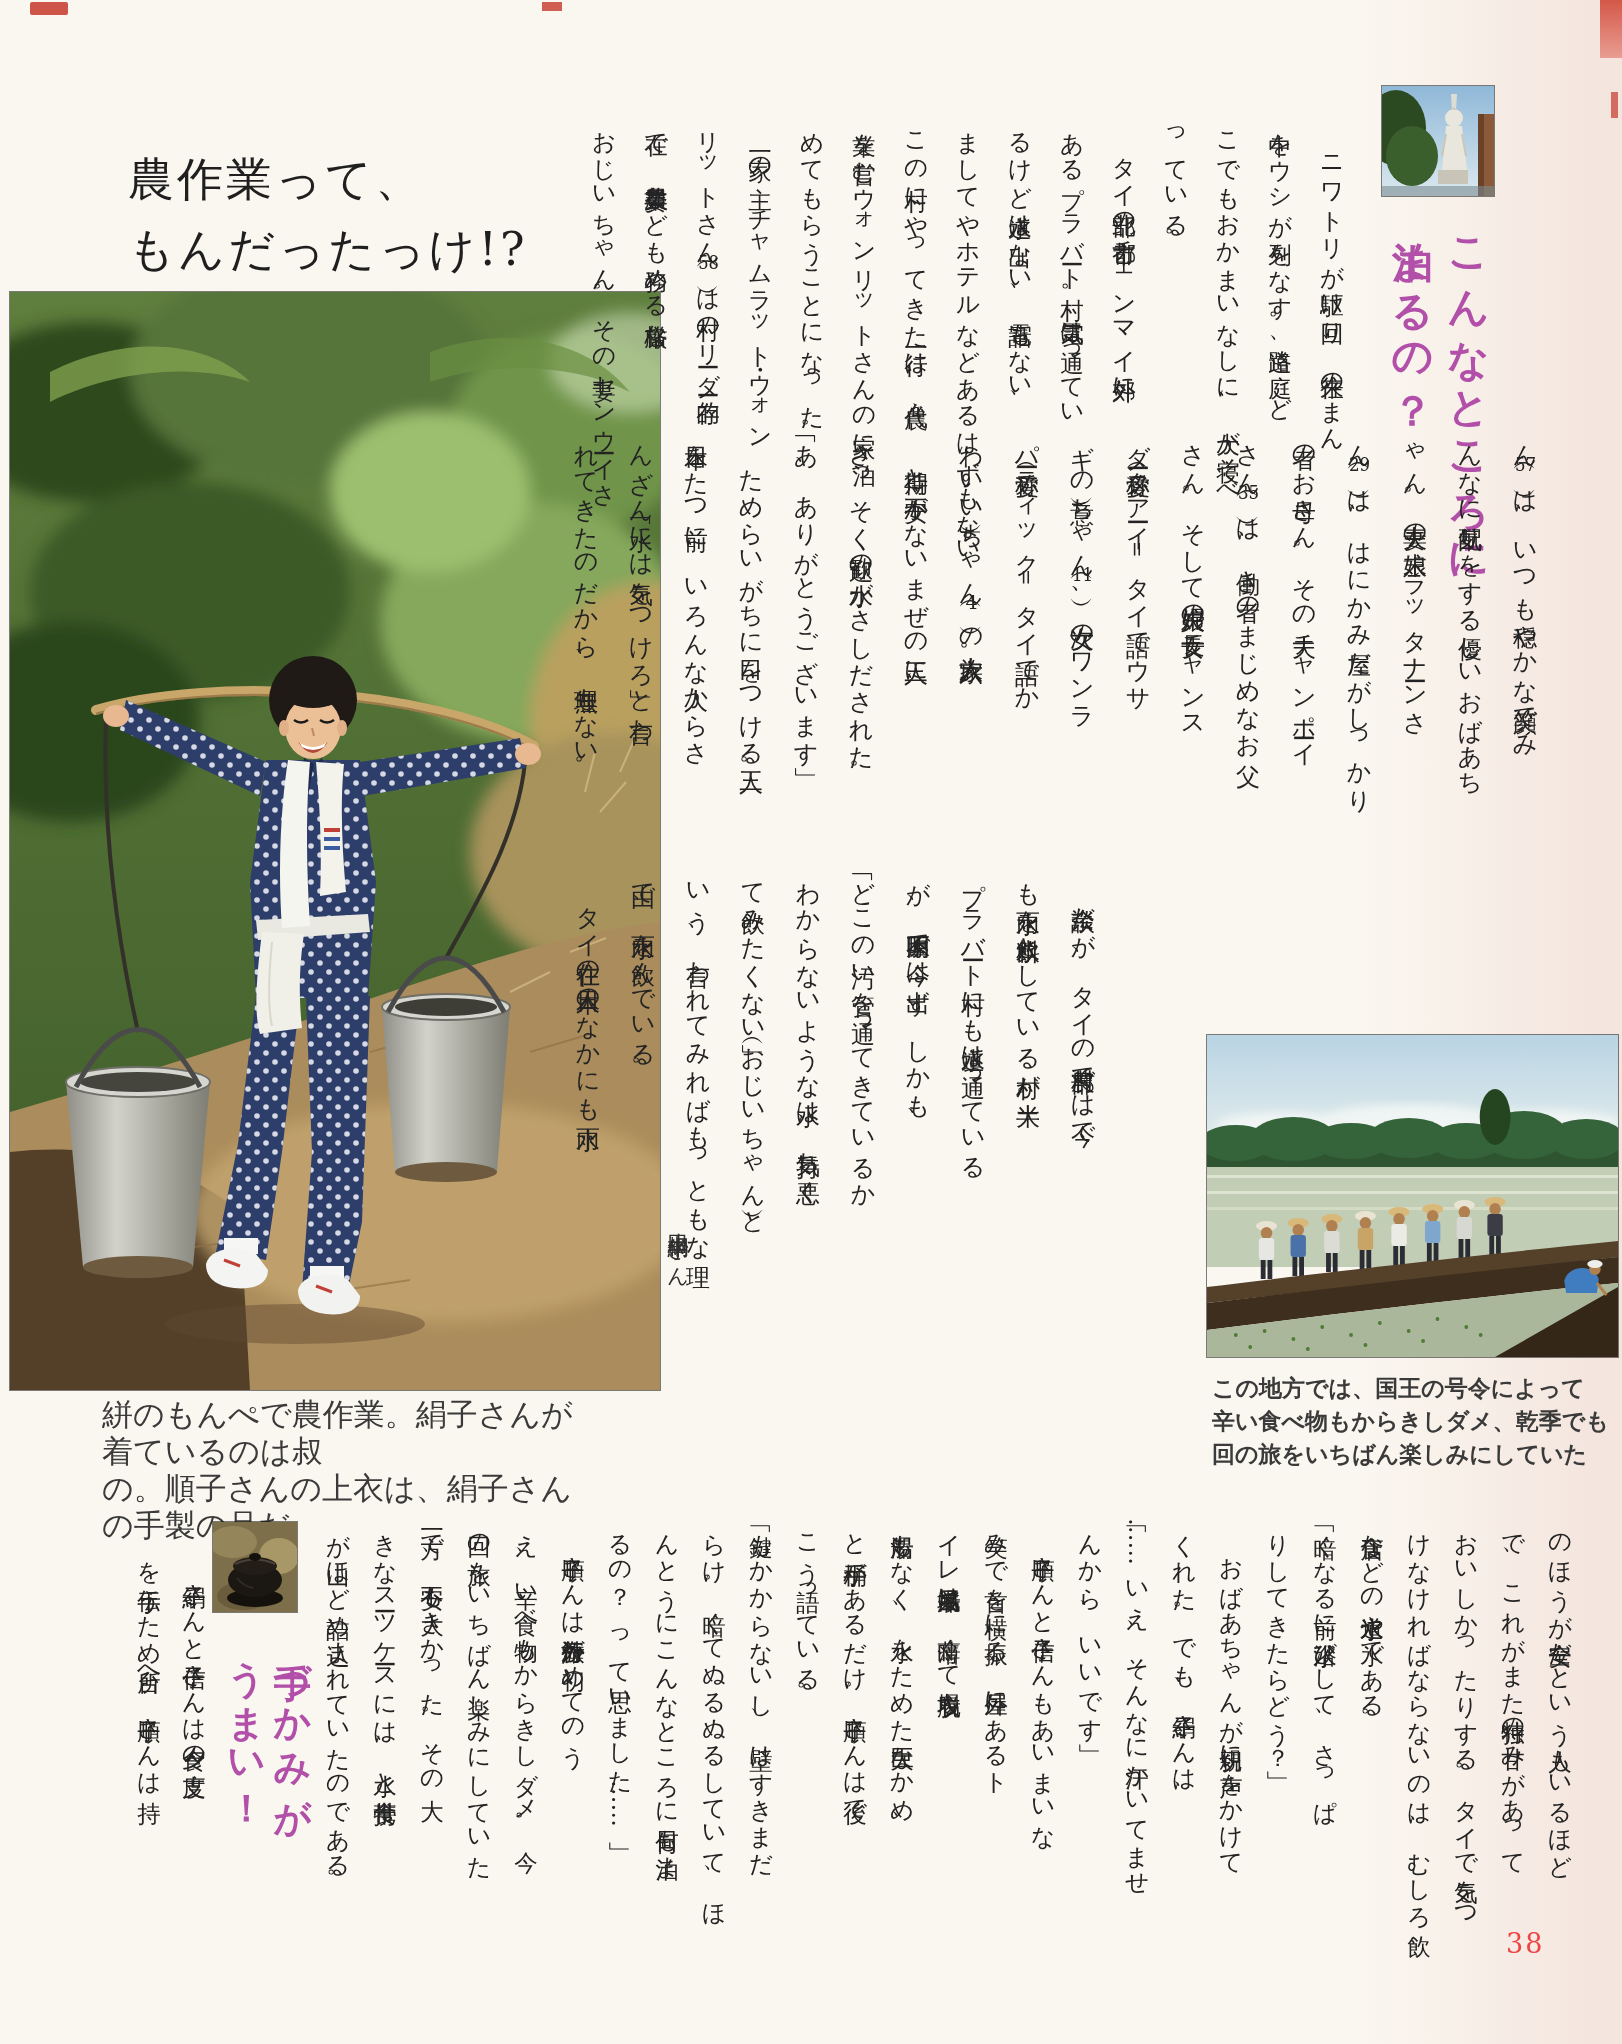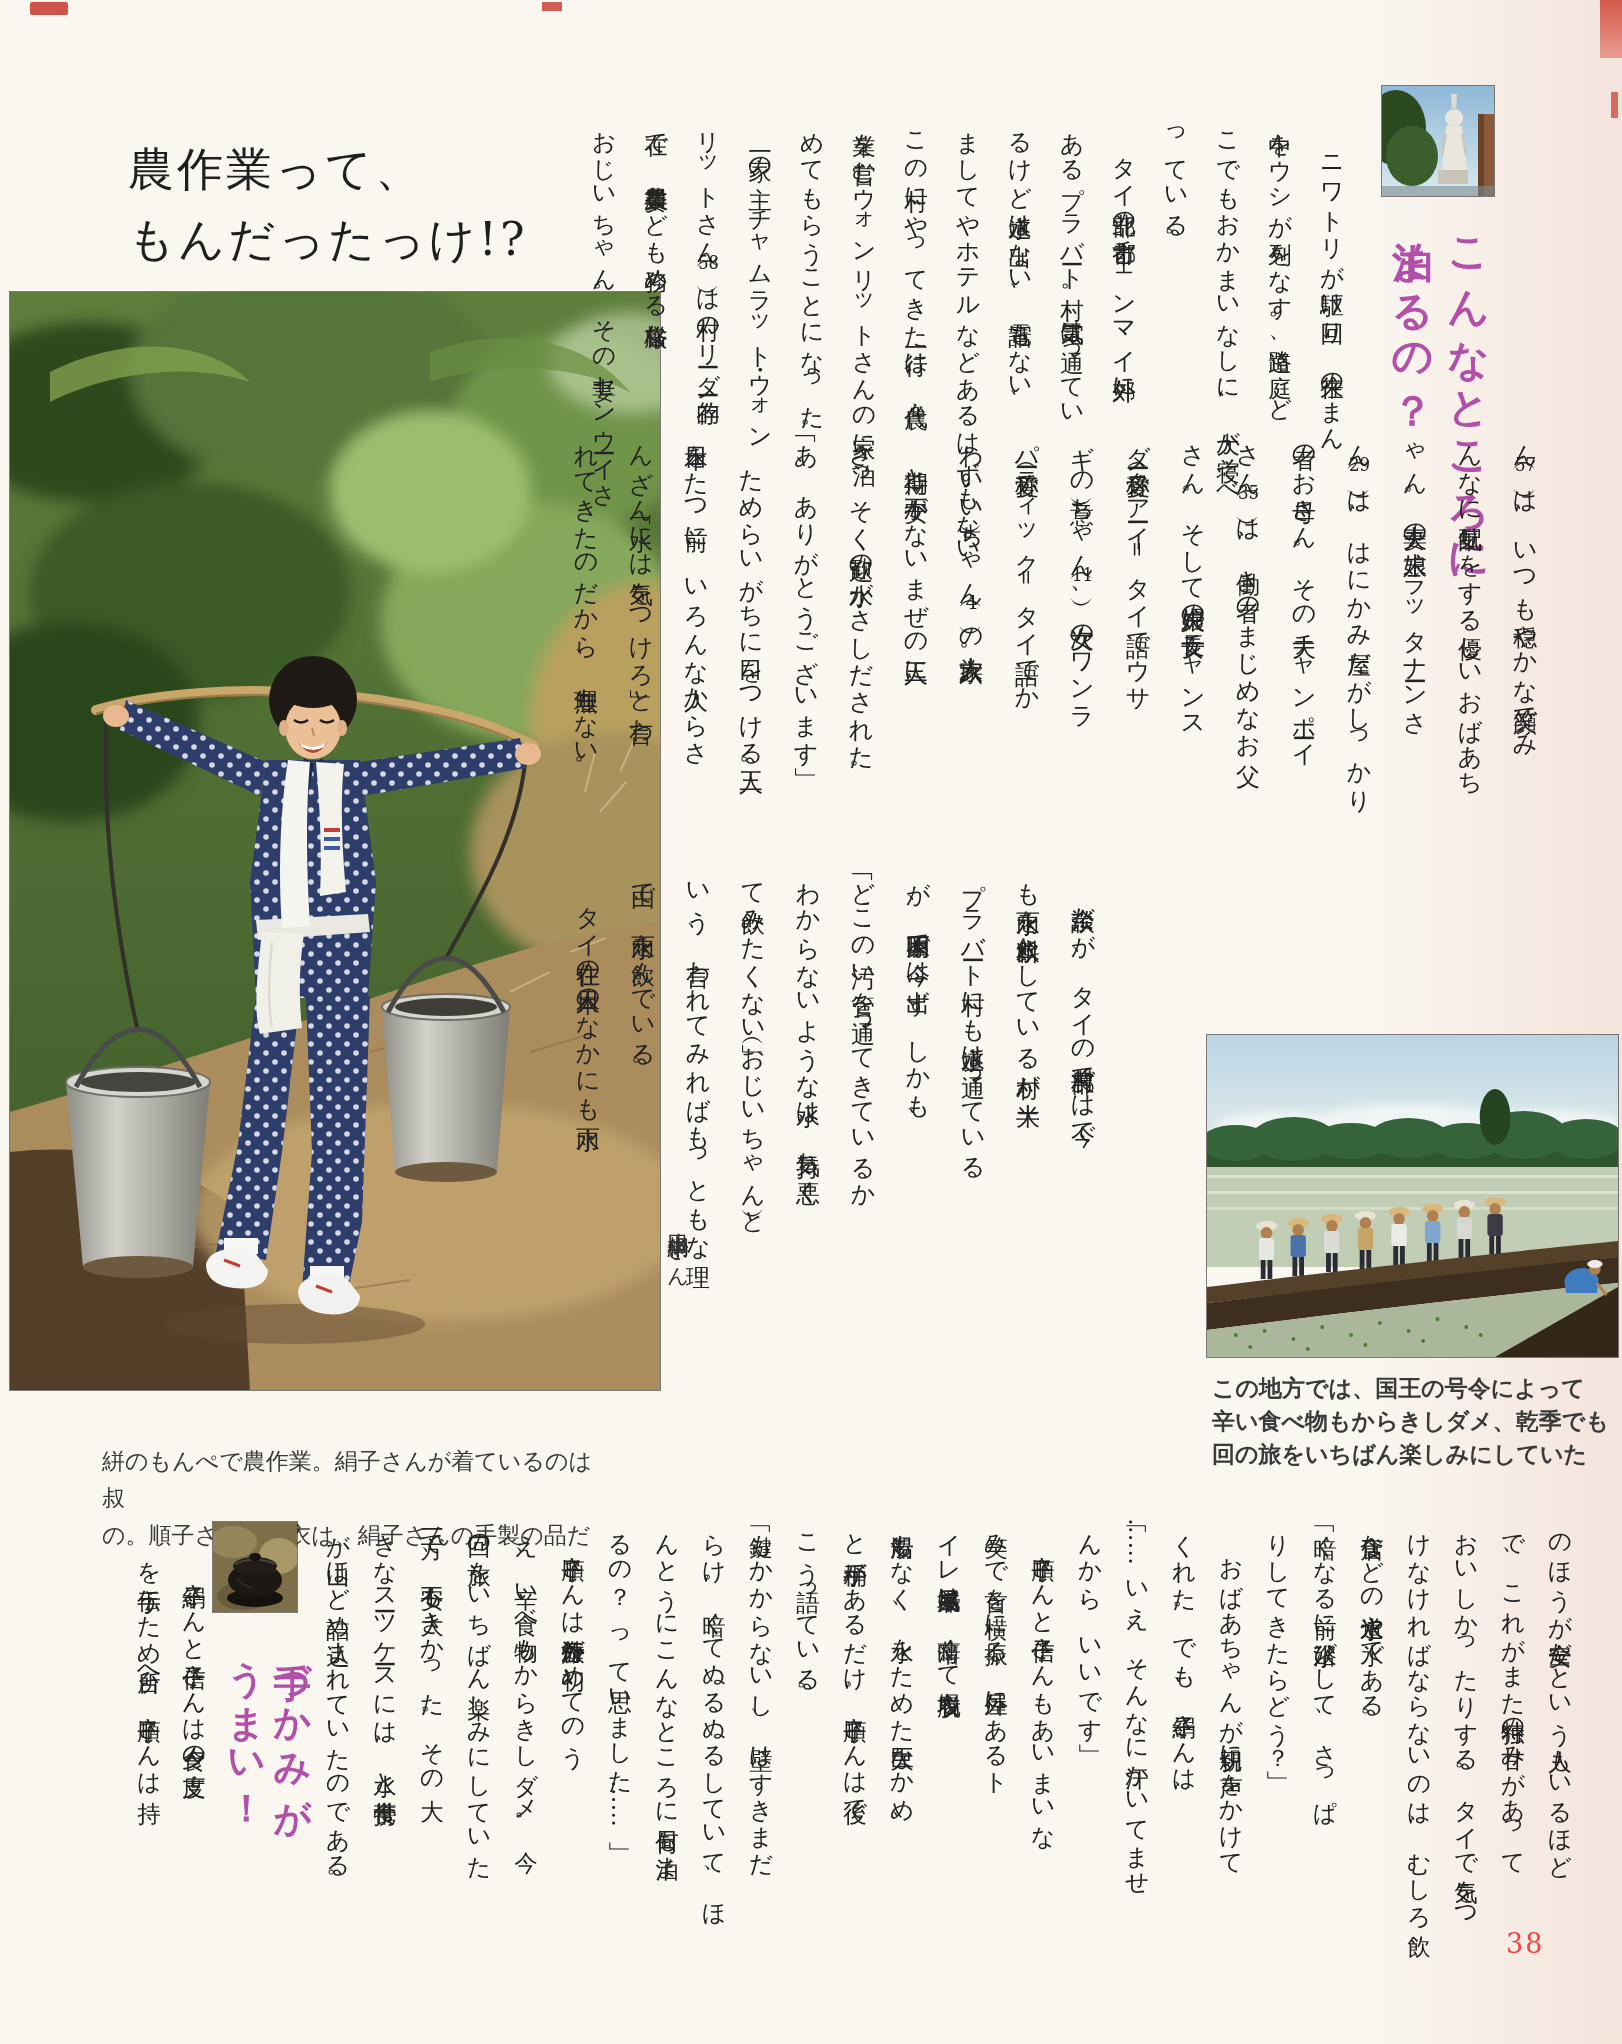--- a/index.html
+++ b/index.html
@@ -6,21 +6,21 @@
   .page{position:relative;width:1622px;height:2044px;background:#faf7f0;overflow:hidden;
         font-family:"DejaVu Serif","Liberation Serif",serif;color:#232323;}
   .edge-tint{position:absolute;inset:0;pointer-events:none;
         background:linear-gradient(90deg,rgba(0,0,0,0) 84%,rgba(226,176,168,.26) 99%);}
   .redmark{position:absolute;background:#c5372c;}
   .rm1{left:30px;top:2px;width:38px;height:13px;opacity:.85;border-radius:2px;}
   .rm2{left:542px;top:2px;width:20px;height:9px;opacity:.8;}
   .rm3{right:0;top:0;width:22px;height:58px;opacity:.9;background:linear-gradient(180deg,#d04838,#e8958a);}
   .rm4{right:4px;top:92px;width:7px;height:26px;opacity:.7;}
 
-  .headline{position:absolute;left:128px;top:134px;font-size:46px;line-height:70px;
+  .headline{position:absolute;left:128px;top:144px;font-size:46px;line-height:70px;
         letter-spacing:3px;color:#1f1f1f;font-weight:500;}
 
   
   .vblock{position:absolute;writing-mode:vertical-rl;text-orientation:mixed;}
   .vblock .vcol{display:block;}
   .tcy{text-combine-upright:all;font-size:.8em;}
 
   .b1{right:264px;top:116px;height:470px;font-size:23.5px;line-height:52px;letter-spacing:.5px;}
   .b2{right:69px;top:428px;height:470px;font-size:24px;line-height:55px;}
   .b3{right:512px;top:866px;height:470px;font-size:24px;line-height:55px;}
@@ -30,21 +30,21 @@
   .stay{right:125px;top:210px;height:470px;font-size:41px;line-height:56px;
         color:#b14fa9;letter-spacing:4px;font-weight:600;}
   .tzhead{left:224px;top:1634px;height:330px;font-size:37px;line-height:46px;
         color:#b14fa9;letter-spacing:3px;font-weight:600;}
 
   .vcaption{position:absolute;left:664px;top:1216px;writing-mode:vertical-rl;
         font-size:21px;letter-spacing:2px;color:#2f2f2f;
         font-family:"DejaVu Sans","Liberation Sans",sans-serif;}
 
   .hcaption{position:absolute;font-family:"DejaVu Sans","Liberation Sans",sans-serif;color:#3a3a3a;}
-  .cap-main{left:102px;top:1396px;width:490px;font-size:23px;line-height:37px;margin-top:47px;}
+  .cap-main{left:102px;top:1396px;width:490px;font-size:31px;line-height:37px;}
   .cap-rice{left:1212px;top:1372px;width:400px;font-size:23px;line-height:33px;font-weight:bold;}
 
   .photo{position:absolute;outline:1px solid rgba(20,20,20,.55);}
   .photo svg{display:block;}
   .ph-main{left:10px;top:292px;width:650px;height:1098px;}
   .ph-rice{left:1207px;top:1035px;width:411px;height:322px;}
   .ph-buddha{left:1382px;top:86px;width:112px;height:110px;}
   .ph-pot{left:213px;top:1522px;width:84px;height:90px;}
 
   .pagenum{position:absolute;left:1506px;top:1928px;font-size:27px;letter-spacing:2px;color:#ef4444;}

